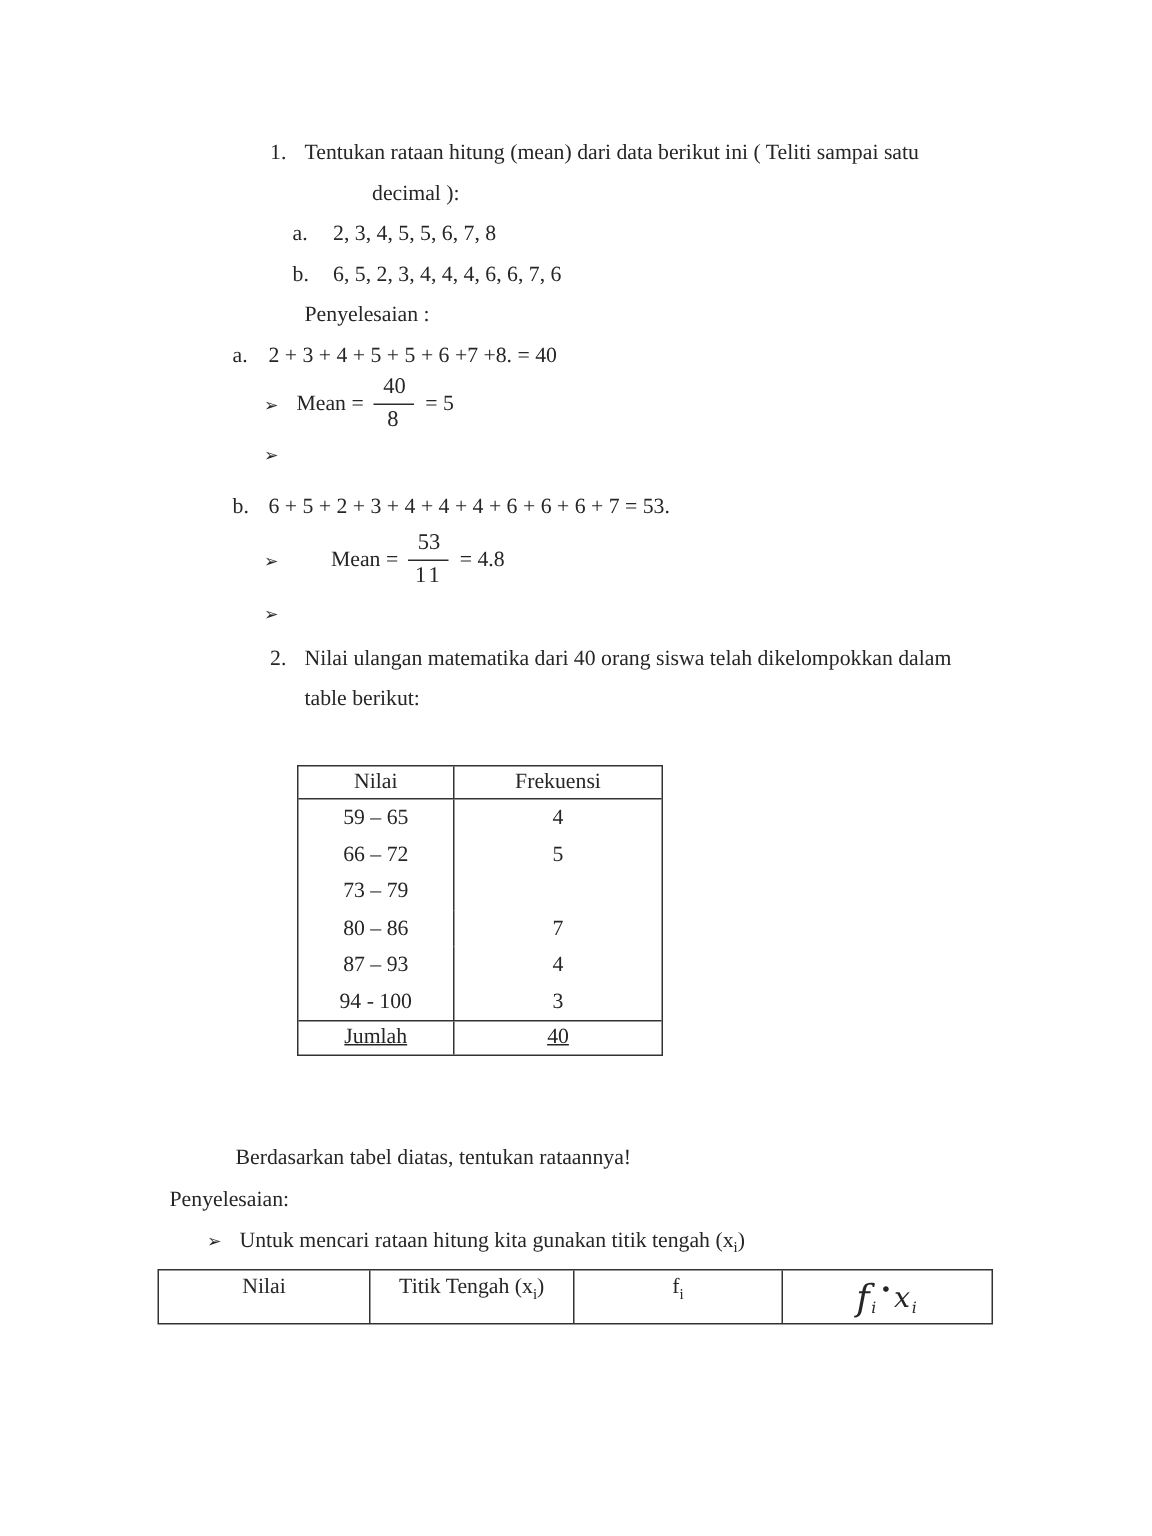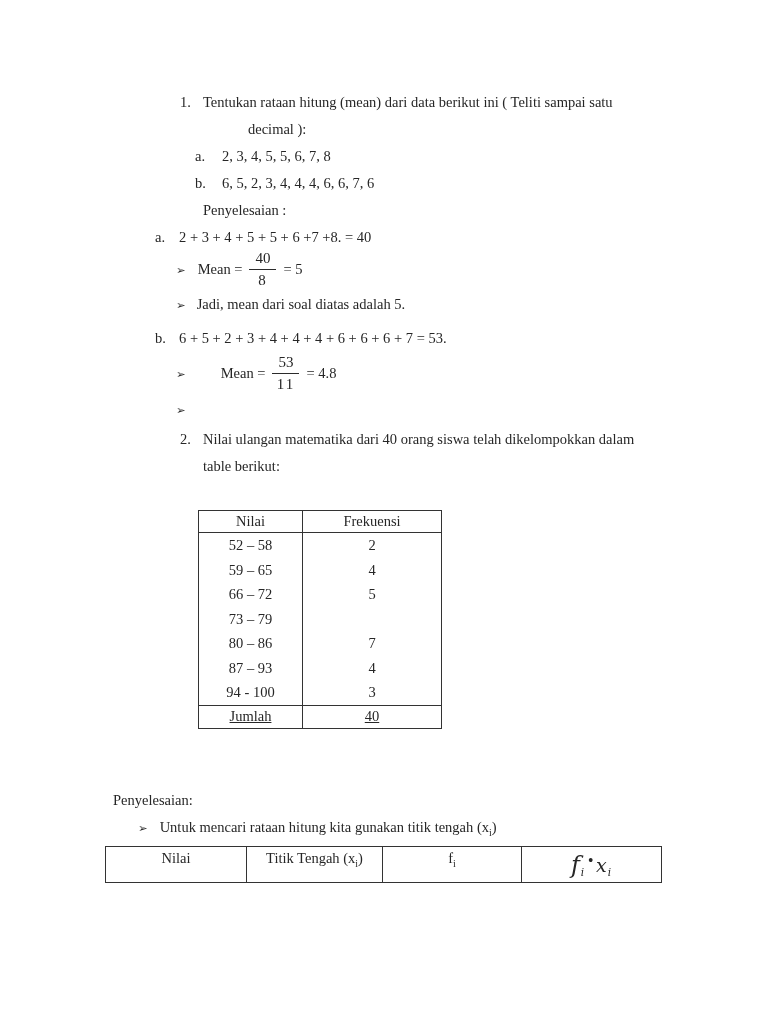--- a/index.html
+++ b/index.html
@@ -132,21 +132,20 @@
     <span class="gap-a">Mean =</span>
     <span class="frac">
       <span class="num">40</span>
       <span class="den">8</span>
     </span>
     <span>= 5</span>
   </div>
 
   <div class="bullet-row" style="left:176px; top:295px;">
     <span class="arrow">➢</span>
-    <span class="gap-c">Jadi, mean dari soal diatas adalah 5.</span>
   </div>
 
   <span class="line" style="left:155px; top:329px;">b.</span>
   <span class="line" style="left:179px; top:329px;">6 + 5 + 2 + 3 + 4 + 4 + 4 + 6 + 6 + 6 + 7 = 53.</span>
 
   <div class="mean-row" style="left:176px; top:353px;">
     <span class="arrow">➢</span>
     <span class="gap-b">Mean =</span>
     <span class="frac">
       <span class="num">53</span>
@@ -163,24 +162,20 @@
   <span class="line" style="left:203px; top:430px;text-align:right;">Nilai ulangan matematika dari 40 orang siswa telah dikelompokkan dalam</span>
   <span class="line" style="left:203px; top:457px;">table berikut:</span>
 
   <div class="table1">
     <div class="t1-row t1-head">
       <div class="t1-c1">Nilai</div>
       <div class="t1-c2">Frekuensi</div>
     </div>
     <div class="t1-body">
       <div class="t1-row">
-        <div class="t1-c1">52 – 58</div>
-        <div class="t1-c2">2</div>
-      </div>
-      <div class="t1-row">
         <div class="t1-c1">59 – 65</div>
         <div class="t1-c2">4</div>
       </div>
       <div class="t1-row">
         <div class="t1-c1">66 – 72</div>
         <div class="t1-c2">5</div>
       </div>
       <div class="t1-row">
         <div class="t1-c1">73 – 79</div>
       </div>
@@ -196,20 +191,21 @@
         <div class="t1-c1">94 - 100</div>
         <div class="t1-c2">3</div>
       </div>
     </div>
     <div class="t1-row t1-foot">
       <div class="t1-c1">Jumlah</div>
       <div class="t1-c2">40</div>
     </div>
   </div>
 
+  <span class="line" style="left:157px; top:763px;">Berdasarkan tabel diatas, tentukan rataannya!</span>
   <span class="line" style="left:113px; top:791px;">Penyelesaian:</span>
 
   <div class="bullet-row" style="left:138px; top:818px;">
     <span class="arrow">➢</span>
     <span class="gap-a"><span>Untuk mencari rataan hitung kita gunakan titik tengah (x</span><sub class="small-sub">i</sub><span>)</span></span>
   </div>
 
   <div class="table2">
     <div class="t2-cell t2-c1">Nilai</div>
     <div class="t2-cell t2-c2"><span>Titik Tengah (x</span><sub class="small-sub">i</sub><span>)</span></div>

